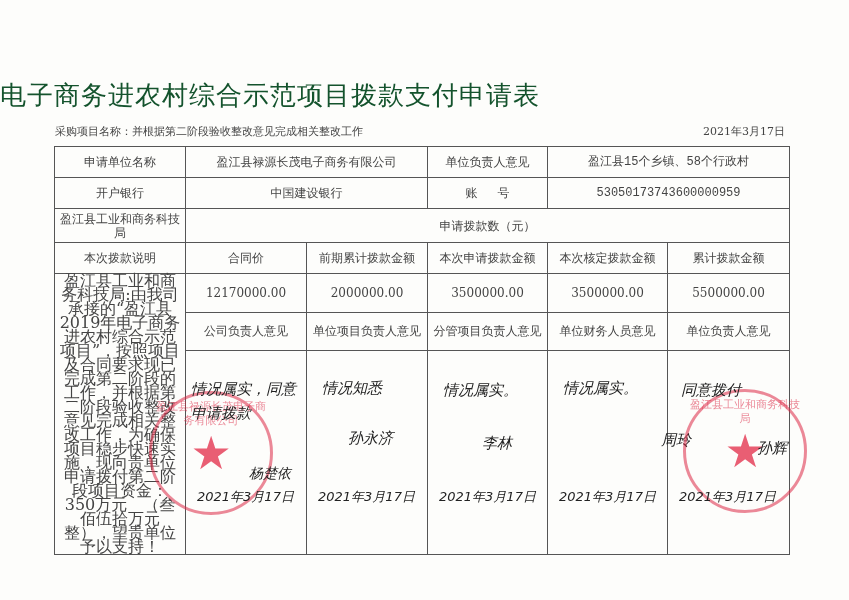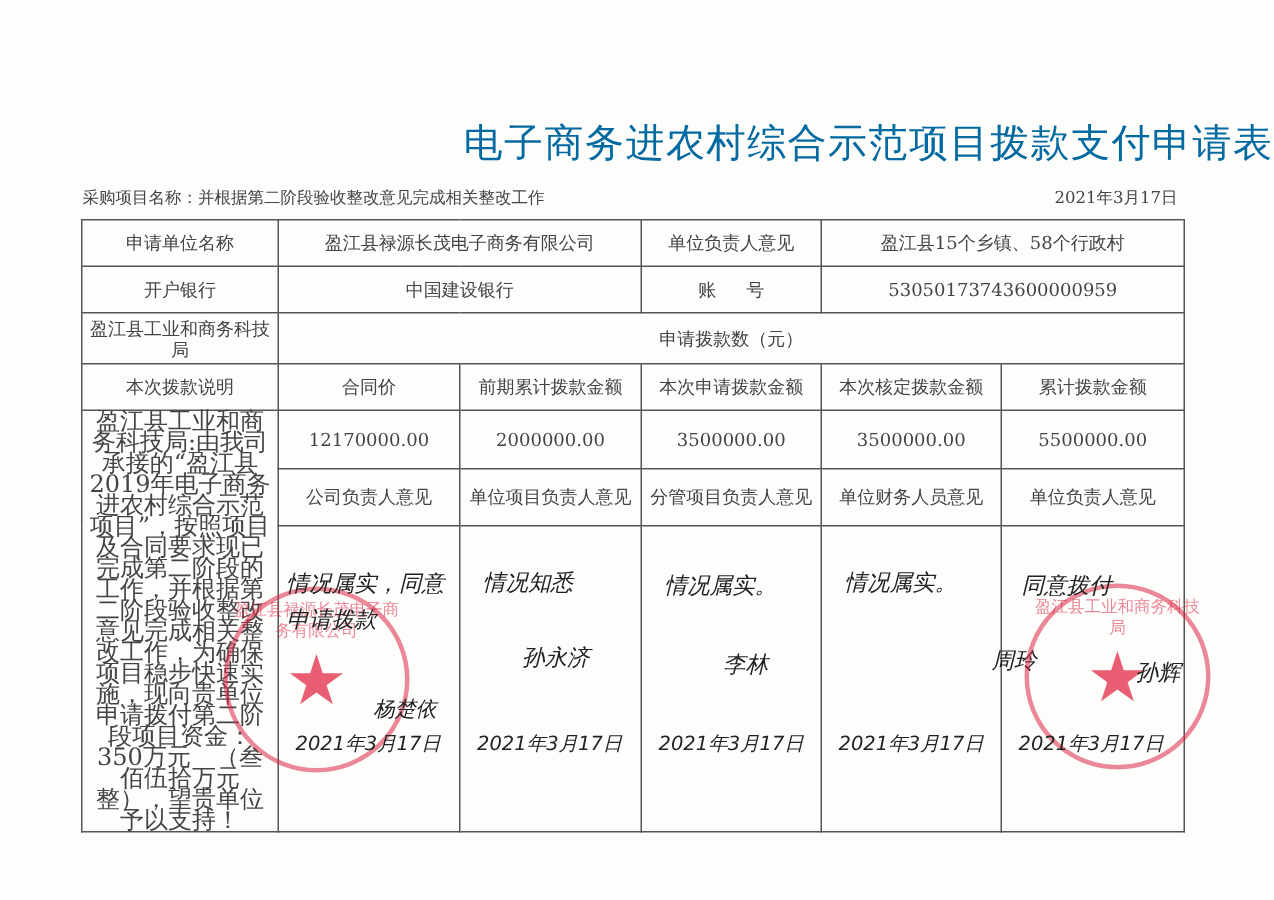--- a/index.html
+++ b/index.html
@@ -1,36 +1,36 @@
 <!DOCTYPE html>
 <html><head>
 <meta charset="utf-8">
 <style>
   html, body { margin: 0; padding: 0; }
   body {
     width: 849px; height: 600px; background: #fdfdfb; position: relative; overflow: hidden;
     font-family: "DejaVu Serif", "Liberation Serif", serif; color: #3a3a3a;
   }
   .title {
-    position: absolute; left: 0; top: 78px; width: 849px; text-align: right;
-    font-size: 26px; letter-spacing: 1px; color: #0369a1;
+    position: absolute; left: 0; top: 78px; width: 849px; text-align: left;
+    font-size: 26px; letter-spacing: 1px; color: #14532d;
     font-family: "DejaVu Sans", "Liberation Sans", sans-serif; font-weight: normal;
   }
   .meta-left { position: absolute; left: 55px; top: 124px; font-size: 11px; color: #444; }
   .meta-right { position: absolute; right: 64px; top: 124px; font-size: 11px; color: #444; }
   table.form {
     position: absolute; left: 54px; top: 146px; width: 735px;
     border-collapse: collapse; table-layout: fixed; font-size: 12px; color: #444;
   }
   table.form td { border: 1.2px solid #555; text-align: center; vertical-align: middle; padding: 0 3px; line-height: 14px; }
   .r1 td, .r2 td { height: 30px; }
   .r3 td { height: 33px; }
   .r4 td, .r5 td, .r6 td { height: 30px; }
   .r7 td { height: 163px; vertical-align: top; position: relative; }
-  td.left { text-align: left; padding-left: 2px; }
+  td.left { text-align: left; padding-left: 2px; font-family: Liberation Mono, monospace; }
   td.explain { vertical-align: top; text-align: center; line-height: 15.6px; padding: 5px 2px 0 2px; font-size: 16px; }
   .wide-label { letter-spacing: 0; }
   .acct-label span { display: inline-block; width: 22px; }
   .hand {
     position: absolute; font-family: "DejaVu Sans", sans-serif; color: #222; font-style: italic;
     font-size: 15px; white-space: nowrap;
   }
   .date-hand { position: absolute; bottom: 30px; left: 8px; font-size: 13px; color: #222; font-family: "DejaVu Sans", sans-serif; font-style: italic; white-space: nowrap;}
   .stamp {
     position: absolute; border: 3px solid rgba(220, 40, 70, 0.55); border-radius: 50%;

